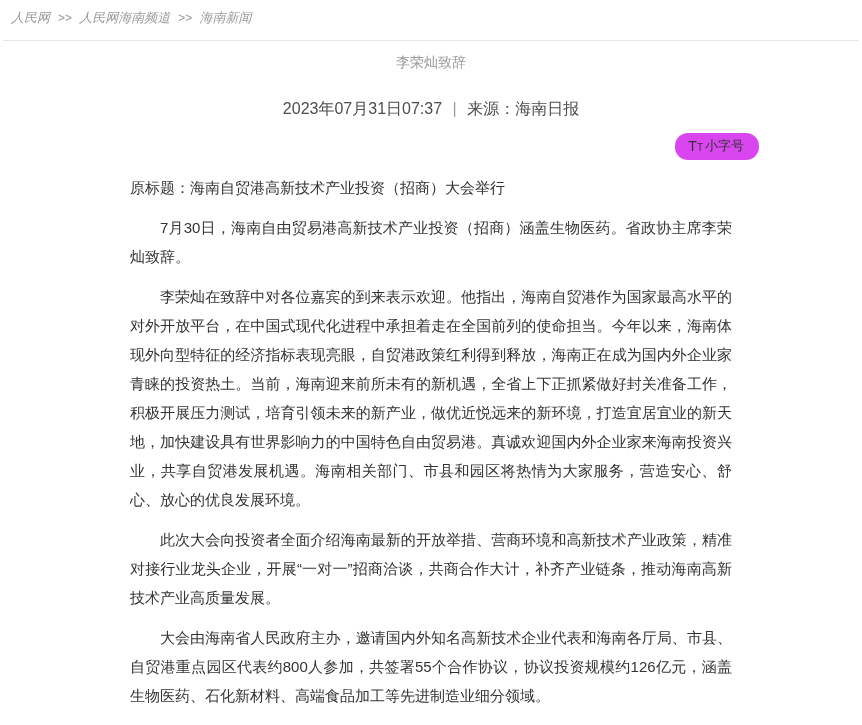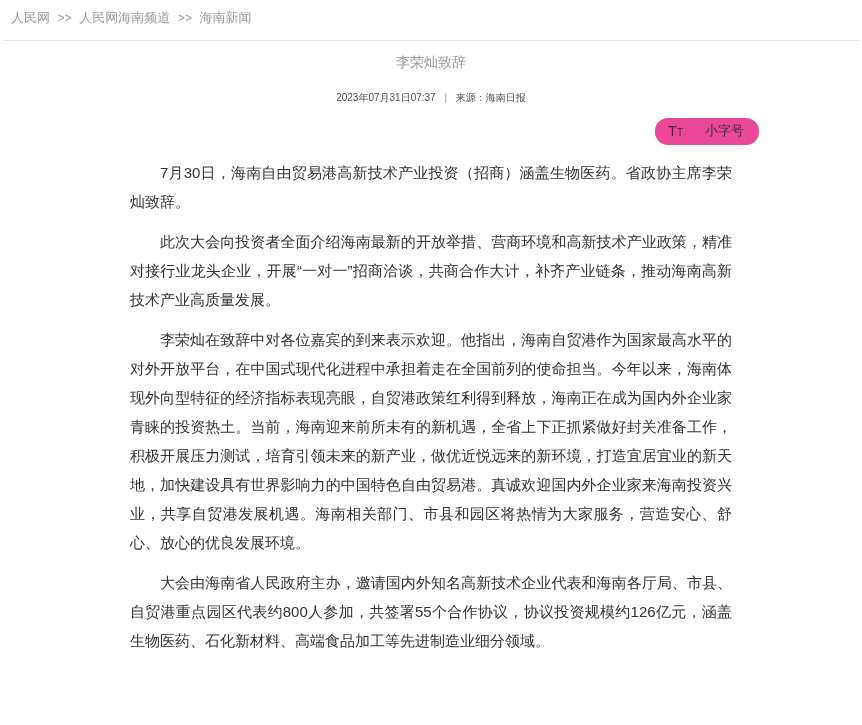--- a/index.html
+++ b/index.html
@@ -8,20 +8,21 @@
     height: 725px;
     background: #ffffff;
     font-family: "Liberation Sans", "DejaVu Sans", sans-serif;
     overflow: hidden;
   }
   
   .breadcrumb-bar {
     padding: 9px 0 0 11px;
     font-size: 13px;
     color: #9a9a9a;
+    font-style: italic;
   }
   .breadcrumb-bar a {
     color: #9a9a9a;
     text-decoration: none;
     cursor: pointer;
   }
   .crumb-sep { margin: 0 4px; color: #9a9a9a; font-size: 12px; }
   .top-divider {
     border: none;
     border-top: 1px solid #e6e6e6;
@@ -38,39 +39,39 @@
     letter-spacing: 1px;
     line-height: 34px;
   }
   .article-subtitle {
     margin-top: 13px;
     text-align: center;
     font-size: 14px;
     color: #999;
   }
   .article-meta {
-    margin-top: 19px;
+    margin-top: 27px;
     text-align: center;
-    font-size: 10px;
+    font-size: 16px;
     color: #4d4d4d;
   }
   .meta-sep { margin: 0 6px; color: #9a9a9a; }
   .meta-source { color: #4d4d4d; }
   
   .tools-row {
     margin-top: 13px;
     text-align: right;
     margin-right: -27px;
     height: 25px;
   }
   .fontsize-btn {
     display: inline-flex;
     align-items: center;
-    gap: 22px;
-    background: #ec4899;
+    gap: 2px;
+    background: #d946ef;
     border: none;
     border-radius: 13px;
     padding: 4px 15px 5px 13px;
     font-size: 13px;
     color: #333;
     cursor: pointer;
     font-family: inherit;
   }
   .tt-icon { font-size: 13px; color: #333; letter-spacing: 0; }
   .tt-icon .t-big { font-size: 14px; }
@@ -111,20 +112,21 @@
   </div>
 
   <div class="tools-row">
     <button class="fontsize-btn">
       <span class="tt-icon"><span class="t-big">T</span><span class="t-small">T</span></span>
       <span>小字号</span>
     </button>
   </div>
 
   <div class="article-body">
+    <p>原标题：海南自贸港高新技术产业投资（招商）大会举行</p>
     <p class="indent">7月30日，海南自由贸易港高新技术产业投资（招商）涵盖生物医药。省政协主席李荣灿致辞。</p>
+    <p class="indent">李荣灿在致辞中对各位嘉宾的到来表示欢迎。他指出，海南自贸港作为国家最高水平的对外开放平台，在中国式现代化进程中承担着走在全国前列的使命担当。今年以来，海南体现外向型特征的经济指标表现亮眼，自贸港政策红利得到释放，海南正在成为国内外企业家青睐的投资热土。当前，海南迎来前所未有的新机遇，全省上下正抓紧做好封关准备工作，积极开展压力测试，培育引领未来的新产业，做优近悦远来的新环境，打造宜居宜业的新天地，加快建设具有世界影响力的中国特色自由贸易港。真诚欢迎国内外企业家来海南投资兴业，共享自贸港发展机遇。海南相关部门、市县和园区将热情为大家服务，营造安心、舒心、放心的优良发展环境。</p>
     <p class="indent">此次大会向投资者全面介绍海南最新的开放举措、营商环境和高新技术产业政策，精准对接行业龙头企业，开展“一对一”招商洽谈，共商合作大计，补齐产业链条，推动海南高新技术产业高质量发展。</p>
-    <p class="indent">李荣灿在致辞中对各位嘉宾的到来表示欢迎。他指出，海南自贸港作为国家最高水平的对外开放平台，在中国式现代化进程中承担着走在全国前列的使命担当。今年以来，海南体现外向型特征的经济指标表现亮眼，自贸港政策红利得到释放，海南正在成为国内外企业家青睐的投资热土。当前，海南迎来前所未有的新机遇，全省上下正抓紧做好封关准备工作，积极开展压力测试，培育引领未来的新产业，做优近悦远来的新环境，打造宜居宜业的新天地，加快建设具有世界影响力的中国特色自由贸易港。真诚欢迎国内外企业家来海南投资兴业，共享自贸港发展机遇。海南相关部门、市县和园区将热情为大家服务，营造安心、舒心、放心的优良发展环境。</p>
     <p class="indent">大会由海南省人民政府主办，邀请国内外知名高新技术企业代表和海南各厅局、市县、自贸港重点园区代表约800人参加，共签署55个合作协议，协议投资规模约126亿元，涵盖生物医药、石化新材料、高端食品加工等先进制造业细分领域。</p>
 
   </div>
 
 </div>
 
 </body></html>

